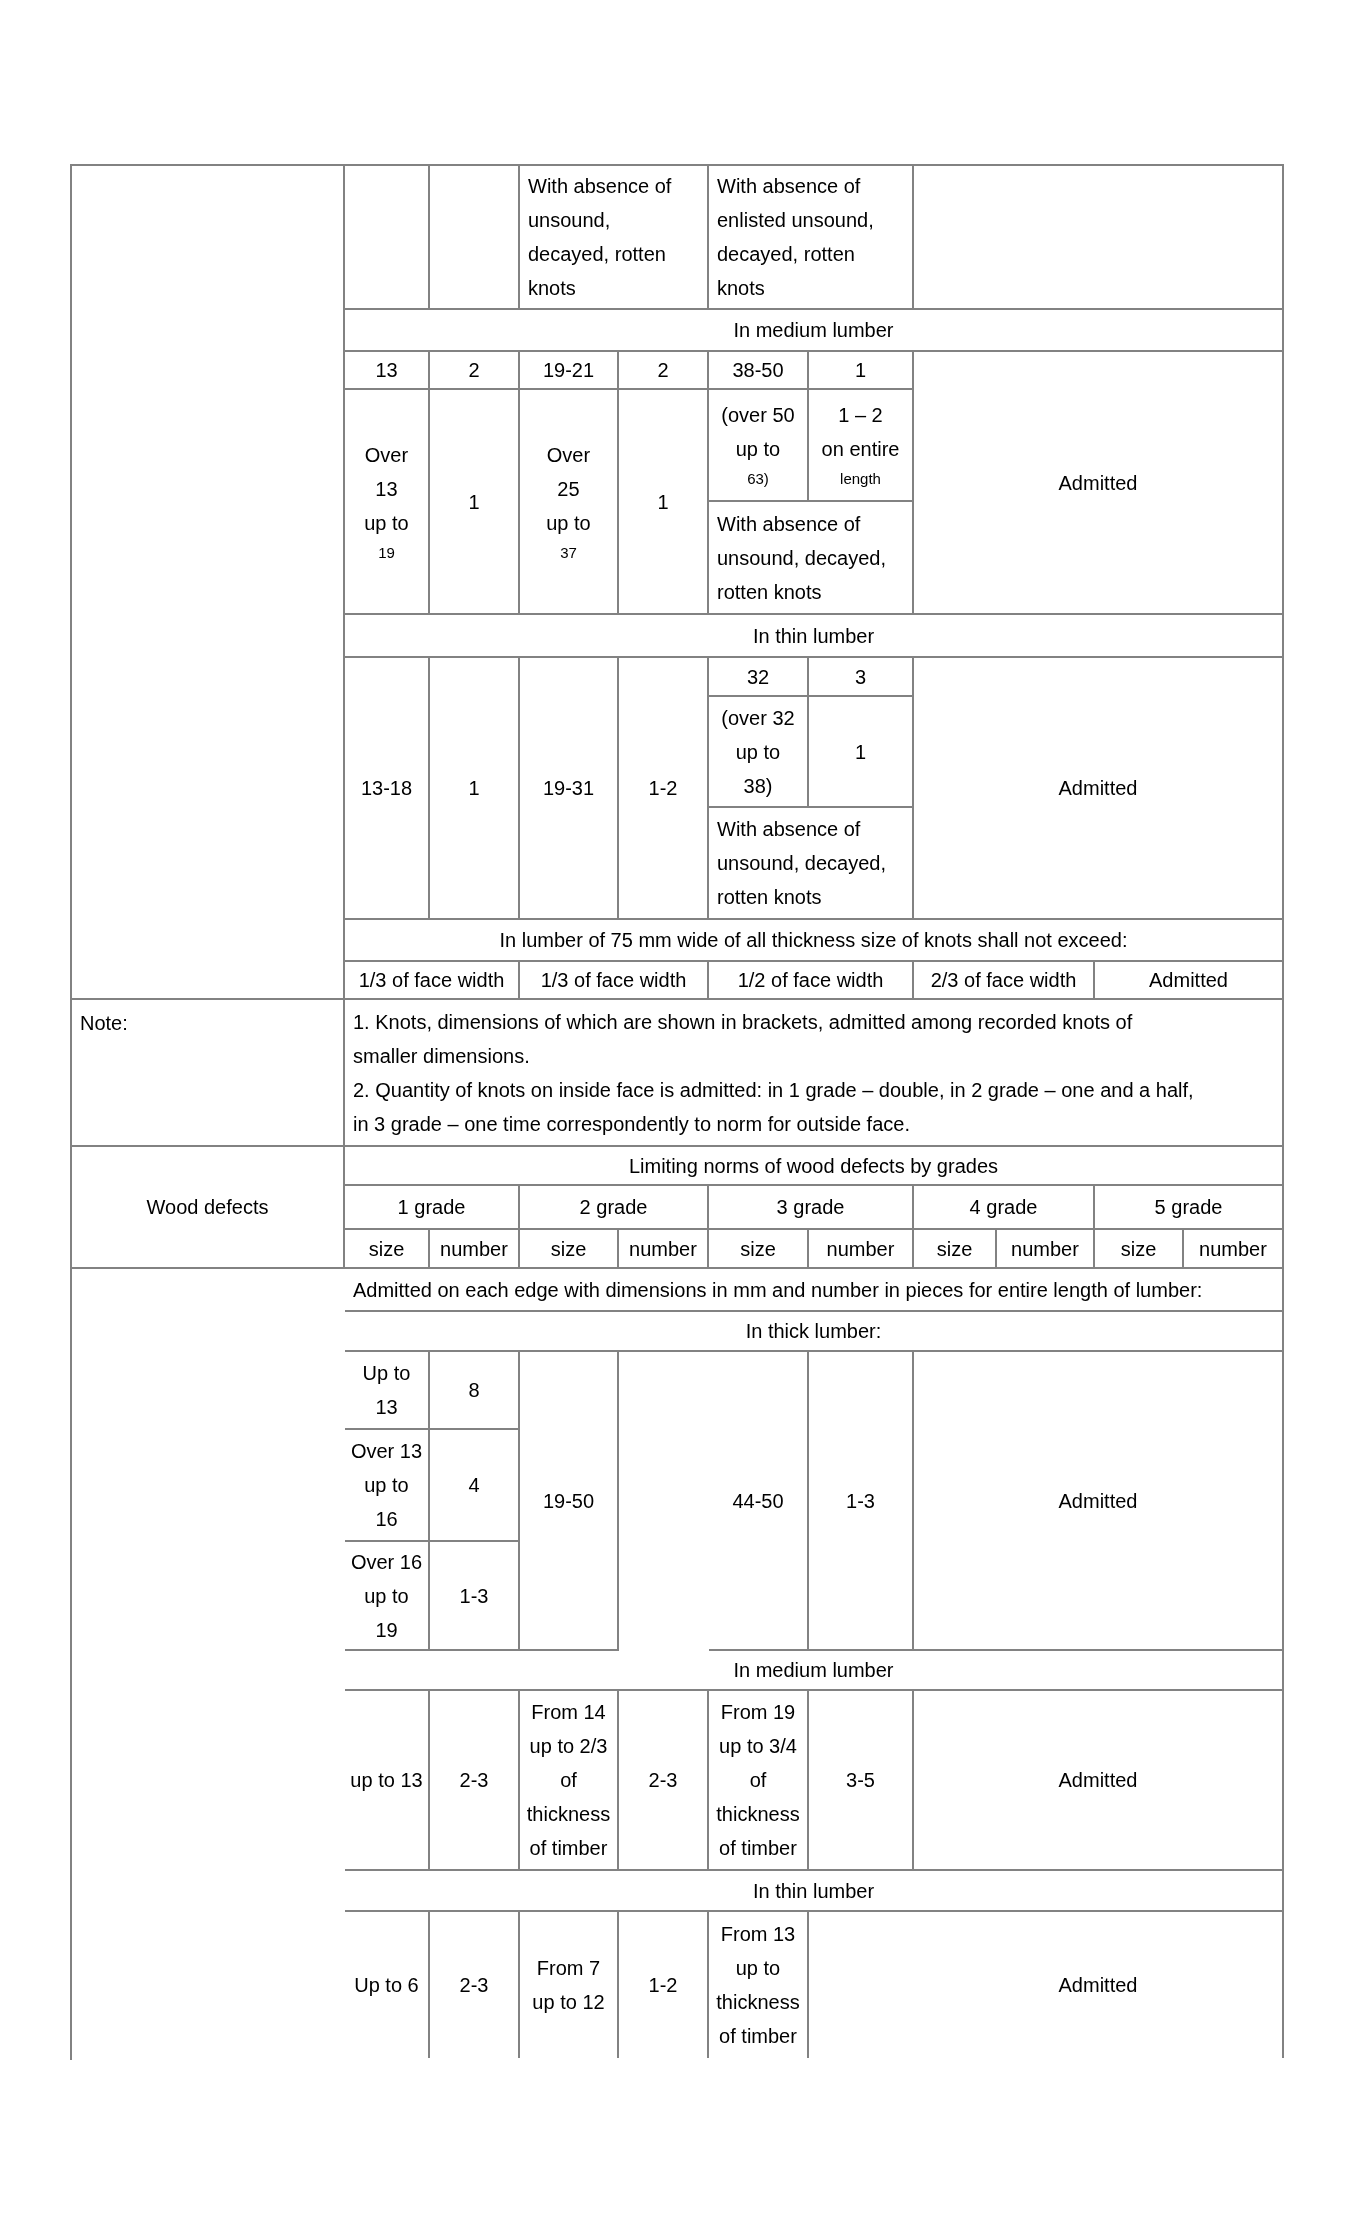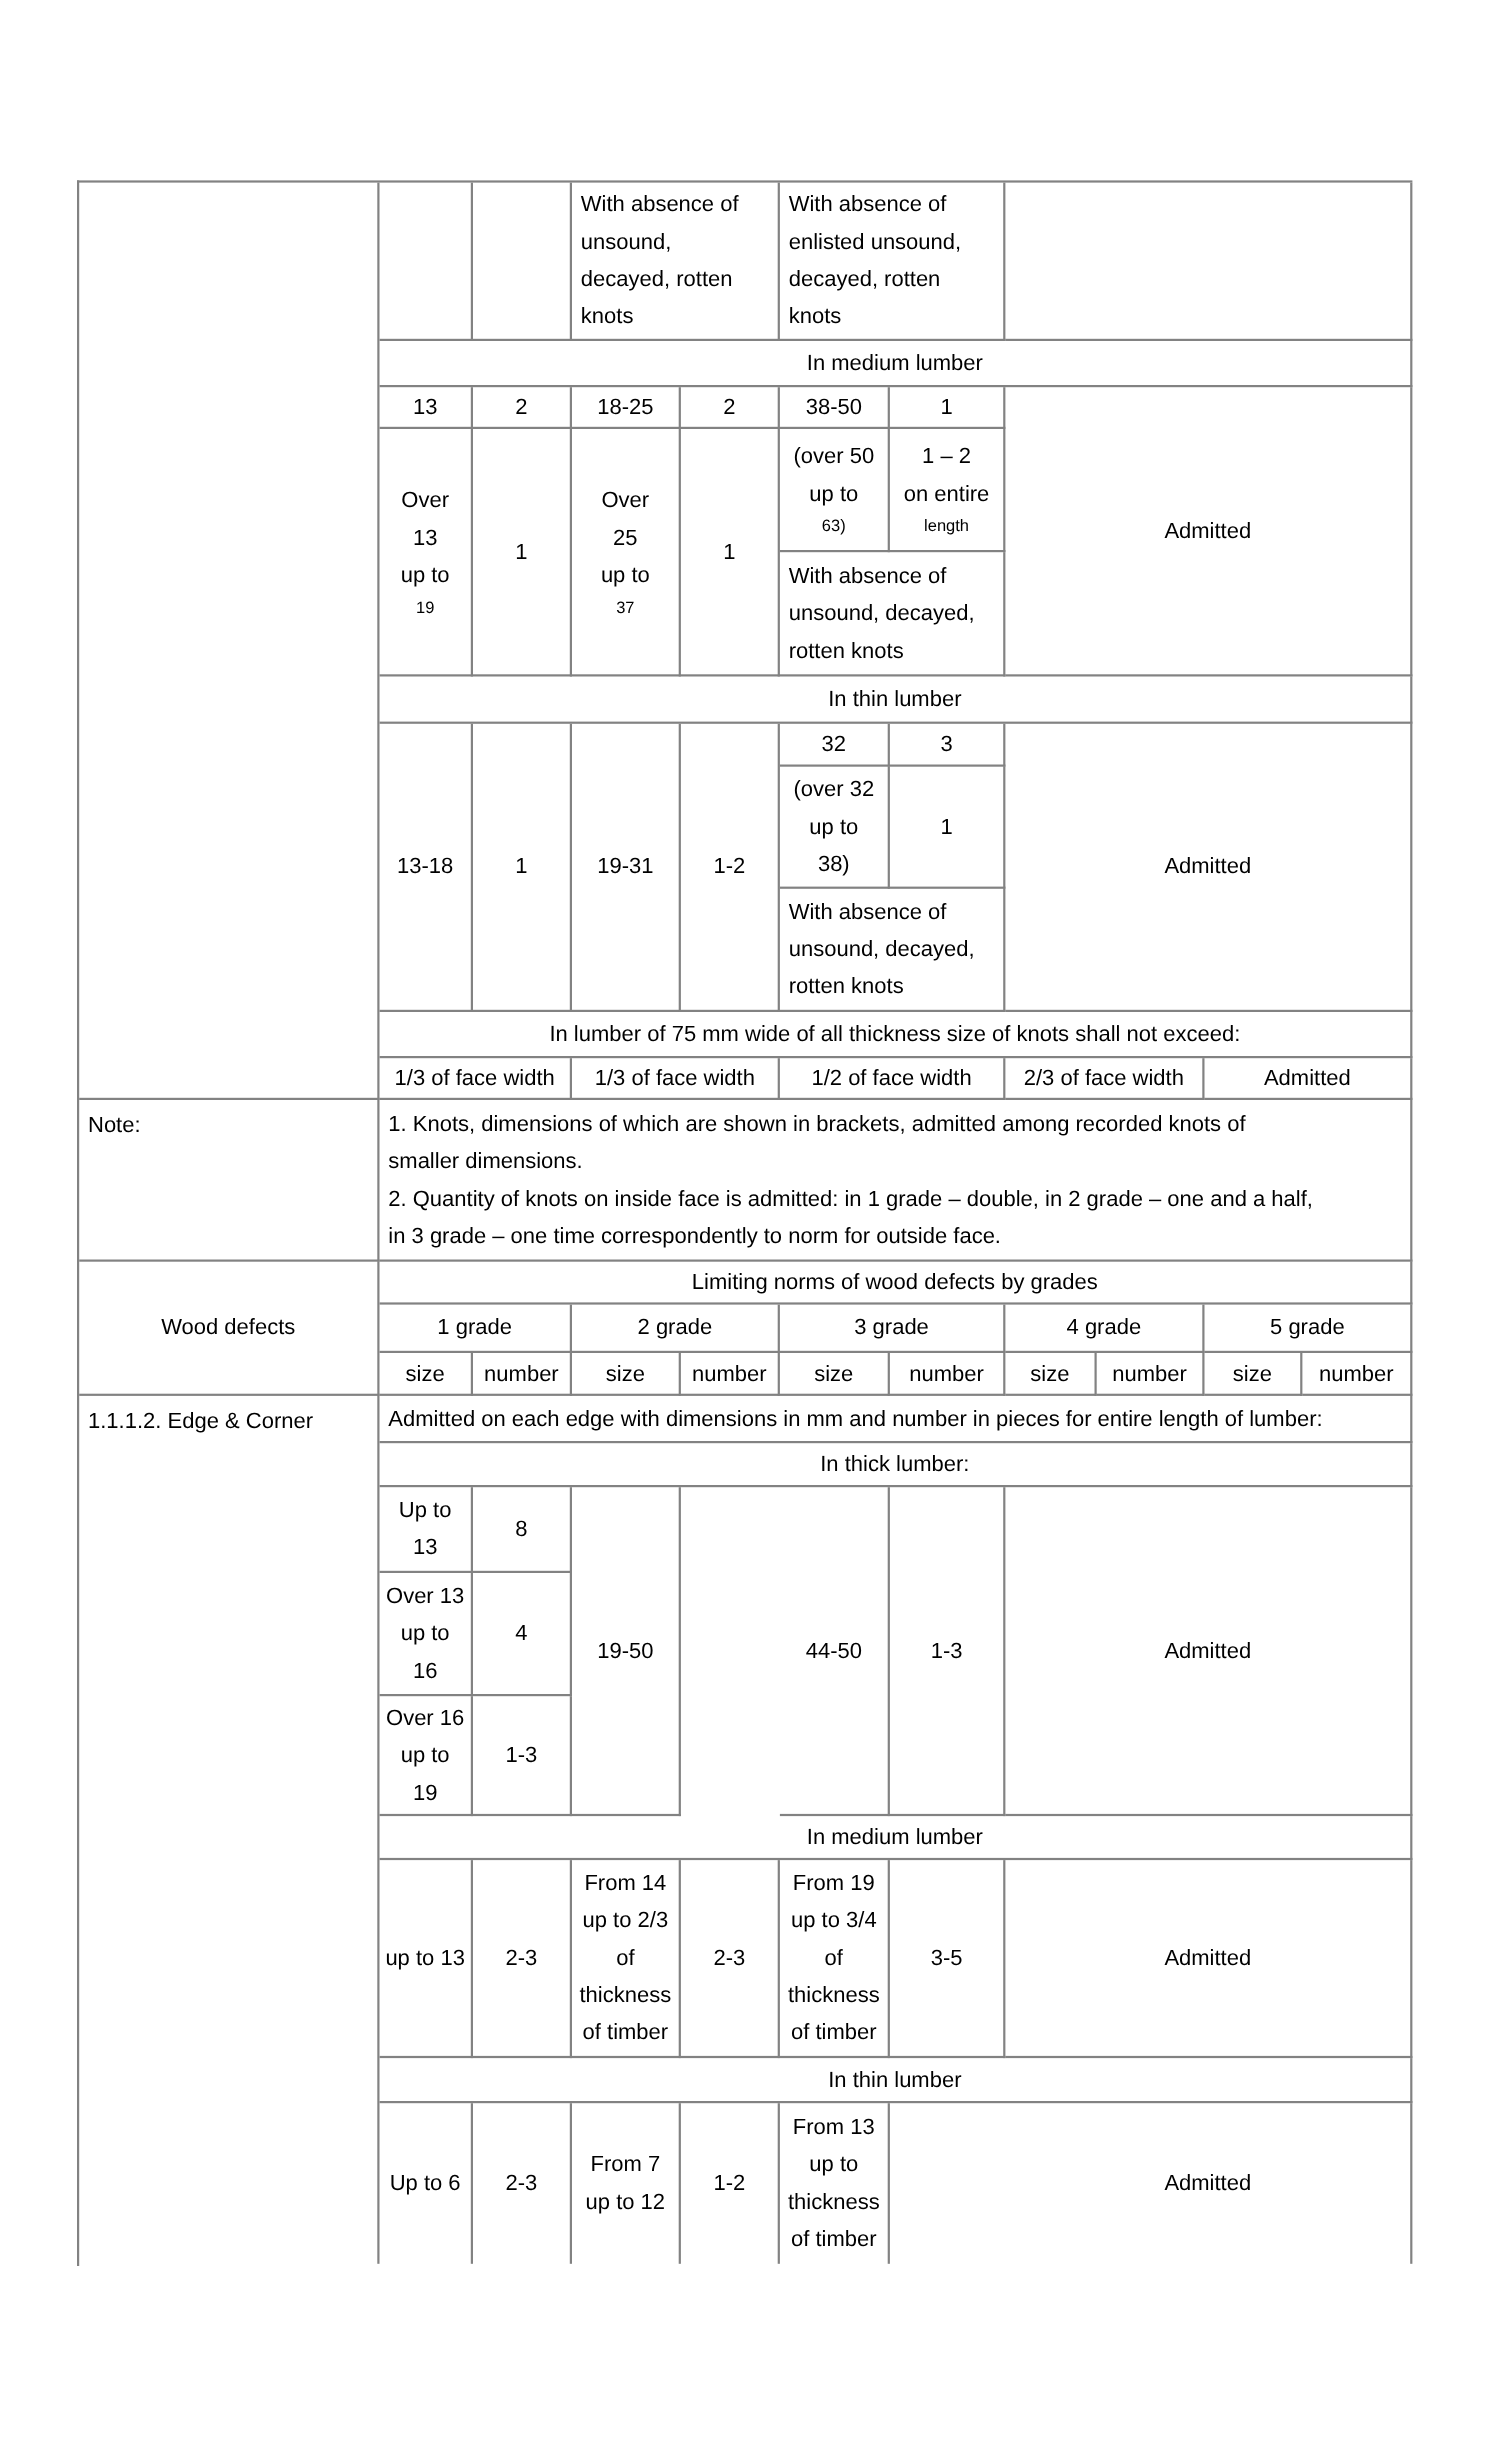--- a/index.html
+++ b/index.html
@@ -36,39 +36,38 @@
 </style>
 </head>
 <body>
 
 <div class="page">
   <div class="tbl">
 
     <div class="c" style="grid-area:1/1/12/2"></div>
     <div class="c lt tp" style="grid-area:12/1/13/2"><span>Note:</span></div>
     <div class="c" style="grid-area:13/1/16/2"><span>Wood defects</span></div>
-    <div class="c lt tp nb" style="grid-area:16/1/25/2"><span>1.1.1.2. Edge &amp; Corner</span></div>
 
     <div class="c" style="grid-area:1/2/2/3"></div>
     <div class="c" style="grid-area:1/3/2/4"></div>
     <div class="c lt" style="grid-area:1/4/2/6"><span>With absence of
 unsound,
 decayed, rotten
 knots</span></div>
     <div class="c lt" style="grid-area:1/6/2/8"><span>With absence of
 enlisted unsound,
 decayed, rotten
 knots</span></div>
     <div class="c" style="grid-area:1/8/2/12"></div>
 
     <div class="c" style="grid-area:2/2/3/12"><span>In medium lumber</span></div>
 
     <div class="c" style="grid-area:3/2/4/3"><span>13</span></div>
     <div class="c" style="grid-area:3/3/4/4"><span>2</span></div>
-    <div class="c" style="grid-area:3/4/4/5"><span>18-25</span></div>
+    <div class="c" style="grid-area:3/4/4/5"><span>19-21</span></div>
     <div class="c" style="grid-area:3/5/4/6"><span>2</span></div>
     <div class="c" style="grid-area:3/6/4/7"><span>38-50</span></div>
     <div class="c" style="grid-area:3/7/4/8"><span>1</span></div>
     <div class="c" style="grid-area:3/8/6/12"><span>Admitted</span></div>
 
     <div class="c" style="grid-area:4/2/6/3">
       <span>Over
 13
 up to</span>
       <span class="sm">19</span>

